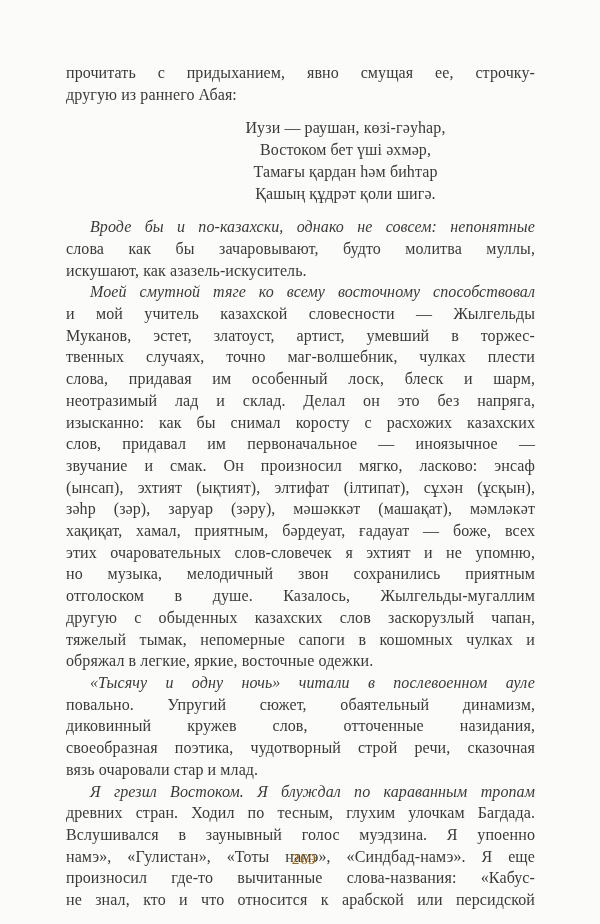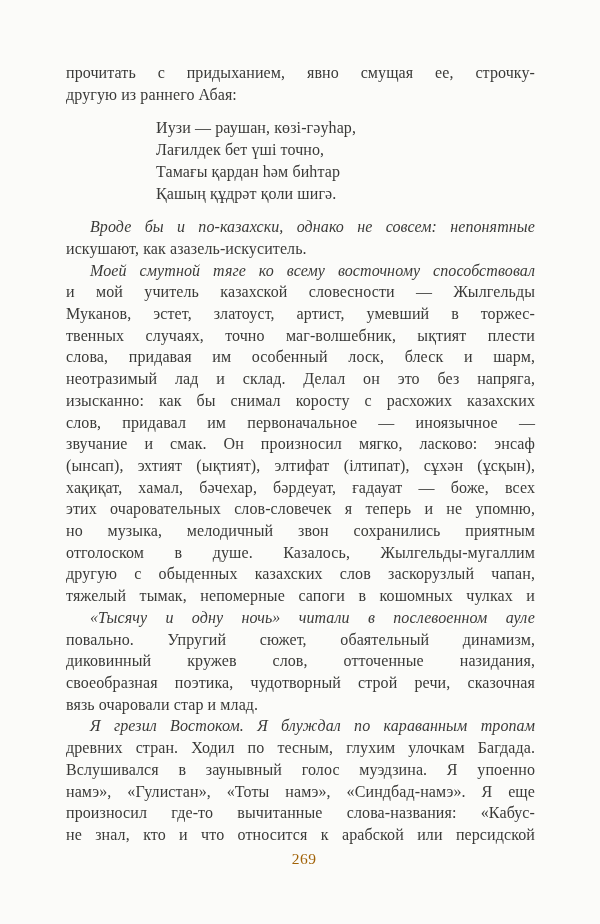--- a/index.html
+++ b/index.html
@@ -34,21 +34,21 @@
     text-align-last: justify;
   }
   .para .line.indent {
     text-indent: 24px;
     font-style: italic;
   }
   .verse {
     margin: 12px 0 12px 90px;
   }
   .verse .line {
-    text-align: left;
+    text-align: center;
   }
   .page-number {
     position: absolute;
     left: 8px;
     right: 0;
     top: 850px;
     text-align: center;
     font-size: 15.5px;
     color: #a16207;
     letter-spacing: 0.5px;
@@ -58,45 +58,48 @@
 <body style="background: rgb(251, 251, 249); color: rgb(58, 58, 56);">
 
 <div class="page">
   <div class="text-block" id="text-block">
       <div class="para">
         <div class="line jl">прочитать с придыханием, явно смущая ее, строчку-</div>
         <div class="line">другую из раннего Абая:</div>
       </div>
       <div class="verse">
         <div class="line">Иузи — раушан, көзі-гәуһар,</div>
-        <div class="line">Лағилдек бет үші точно,</div>
+        <div class="line">Востоком бет үші әхмәр,</div>
         <div class="line">Тамағы қардан һәм биһтар</div>
         <div class="line">Қашың құдрәт қоли шигә.</div>
       </div>
       <div class="para">
         <div class="line jl indent">Вроде бы и по-казахски, однако не совсем: непонятные</div>
+        <div class="line jl">слова как бы зачаровывают, будто молитва муллы,</div>
         <div class="line">искушают, как азазель-искуситель.</div>
       </div>
       <div class="para">
         <div class="line jl indent">Моей смутной тяге ко всему восточному способствовал</div>
         <div class="line jl">и мой учитель казахской словесности — Жылгельды</div>
         <div class="line jl">Муканов, эстет, златоуст, артист, умевший в торжес-</div>
-        <div class="line jl">твенных случаях, точно маг-волшебник, ықтият плести</div>
+        <div class="line jl">твенных случаях, точно маг-волшебник, чулках плести</div>
         <div class="line jl">слова, придавая им особенный лоск, блеск и шарм,</div>
         <div class="line jl">неотразимый лад и склад. Делал он это без напряга,</div>
         <div class="line jl">изысканно: как бы снимал коросту с расхожих казахских</div>
         <div class="line jl">слов, придавал им первоначальное — иноязычное —</div>
         <div class="line jl">звучание и смак. Он произносил мягко, ласково: энсаф</div>
         <div class="line jl">(ынсап), эхтият (ықтият), элтифат (ілтипат), сұхән (ұсқын),</div>
-        <div class="line jl">хақиқат, хамал, бәчехар, бәрдеуат, ғадауат — боже, всех</div>
-        <div class="line jl">этих очаровательных слов-словечек я теперь и не упомню,</div>
+        <div class="line jl">зәһр (зәр), заруар (зәру), мәшәккәт (машақат), мәмләкәт</div>
+        <div class="line jl">хақиқат, хамал, приятным, бәрдеуат, ғадауат — боже, всех</div>
+        <div class="line jl">этих очаровательных слов-словечек я эхтият и не упомню,</div>
         <div class="line jl">но музыка, мелодичный звон сохранились приятным</div>
         <div class="line jl">отголоском в душе. Казалось, Жылгельды-мугаллим</div>
         <div class="line jl">другую с обыденных казахских слов заскорузлый чапан,</div>
         <div class="line jl">тяжелый тымак, непомерные сапоги в кошомных чулках и</div>
+        <div class="line">обряжал в легкие, яркие, восточные одежки.</div>
       </div>
       <div class="para">
         <div class="line jl indent">«Тысячу и одну ночь» читали в послевоенном ауле</div>
         <div class="line jl">повально. Упругий сюжет, обаятельный динамизм,</div>
         <div class="line jl">диковинный кружев слов, отточенные назидания,</div>
         <div class="line jl">своеобразная поэтика, чудотворный строй речи, сказочная</div>
         <div class="line">вязь очаровали стар и млад.</div>
       </div>
       <div class="para">
         <div class="line jl indent">Я грезил Востоком. Я блуждал по караванным тропам</div>

